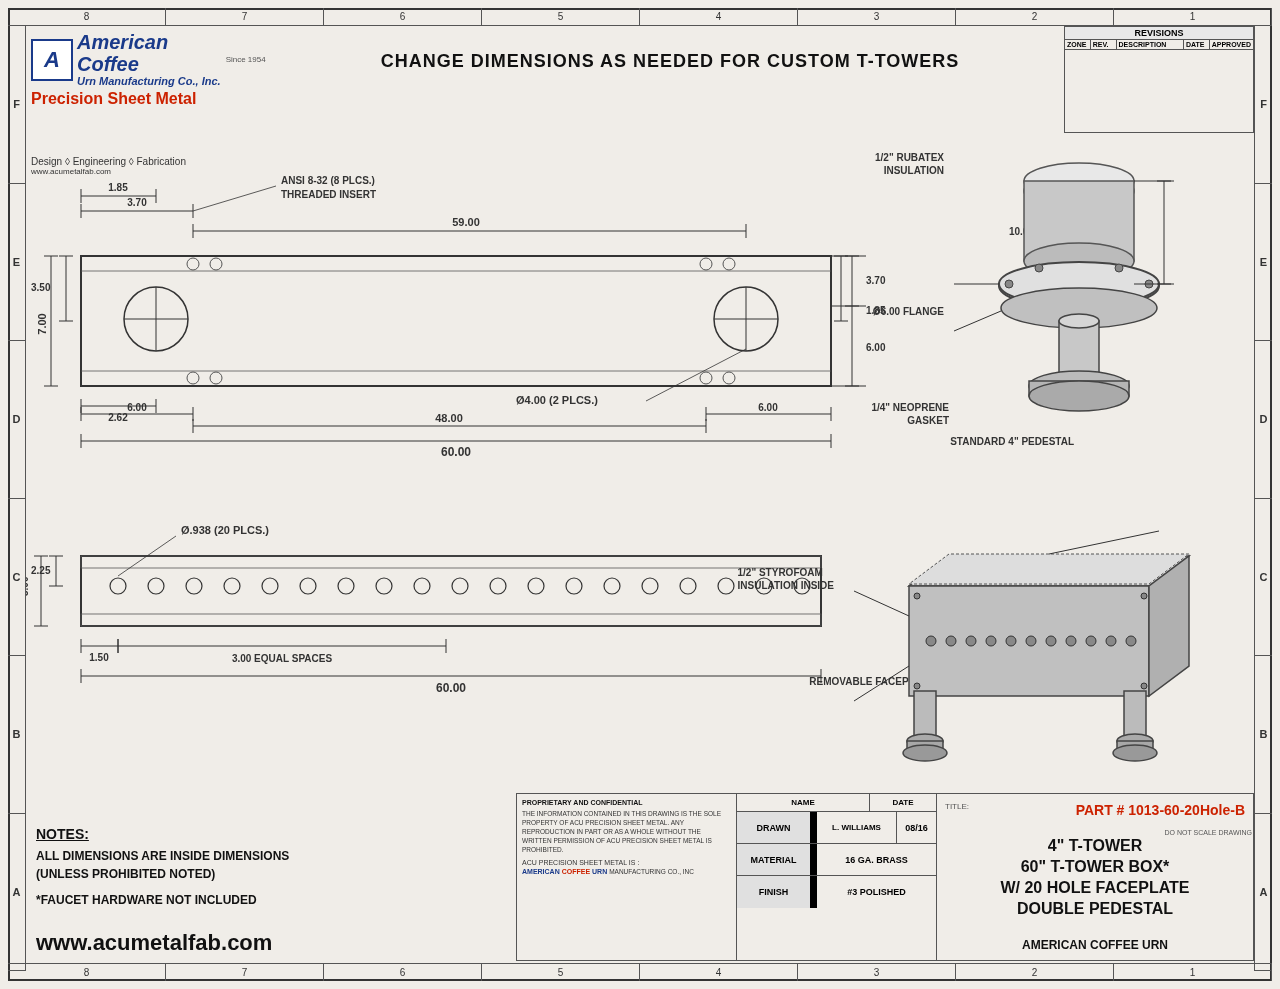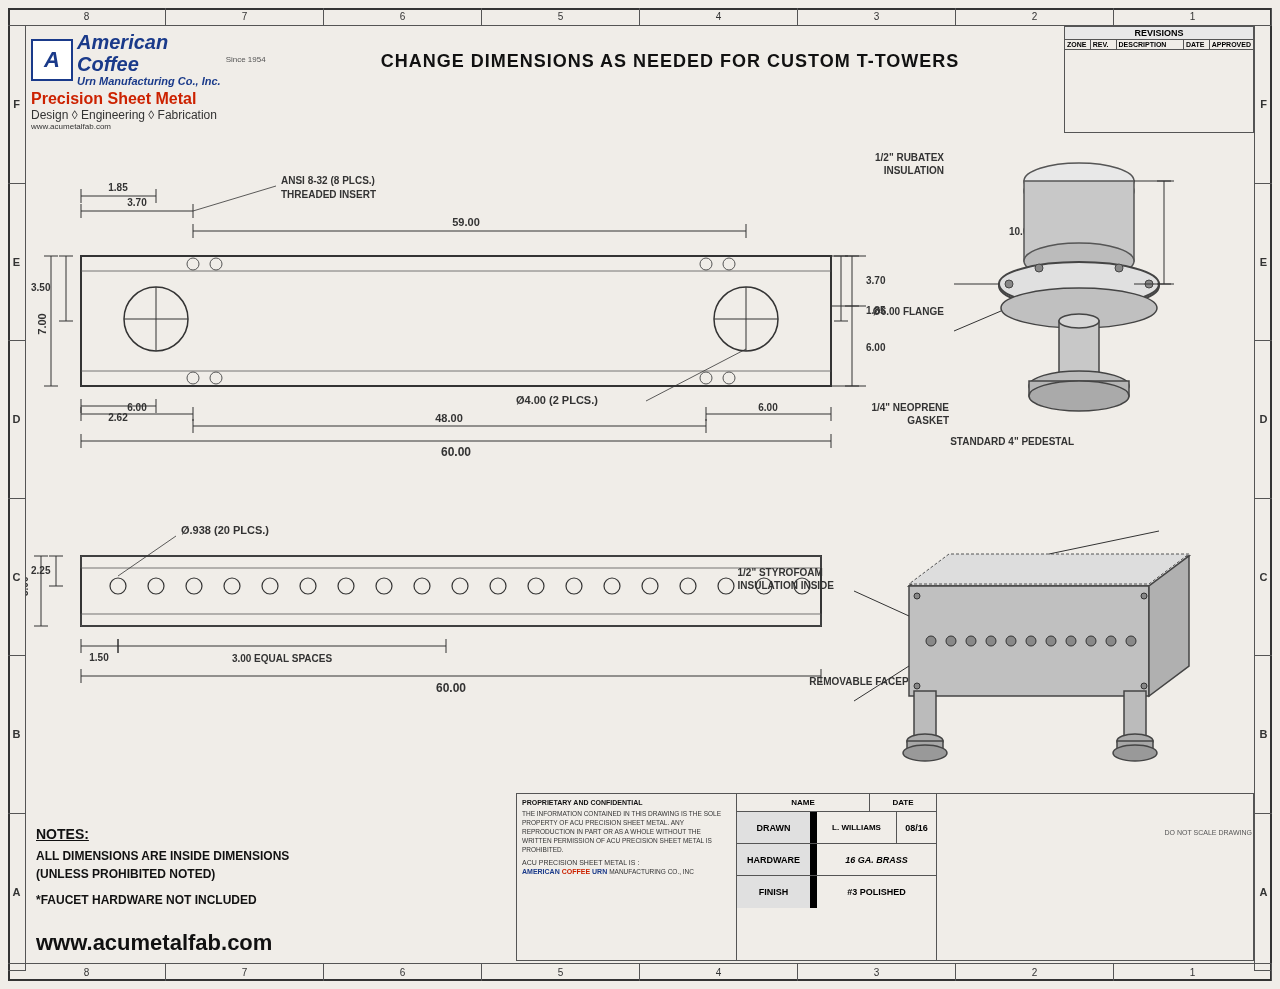--- a/index.html
+++ b/index.html
@@ -396,21 +396,21 @@
                 <span style="font-size:22px; font-weight:900; color:#1a3a8a; font-style:italic;">A</span>
               </div>
               <div>
                 <div style="font-size:20px; font-weight:900; color:#1a3a8a; font-style:italic; line-height:1.1;">American</div>
                 <div style="font-size:20px; font-weight:900; color:#1a3a8a; font-style:italic; line-height:1.1;">Coffee</div>
                 <div style="font-size:11px; font-weight:700; color:#1a3a8a; font-style:italic; line-height:1.2;">Urn Manufacturing Co., Inc.</div>
               </div>
               <div style="margin-left:5px; font-size:8px; color:#555;">Since 1954</div>
             </div>
             <div style="font-size:16px; font-weight:900; color:#cc2200; margin-top:2px;">Precision Sheet Metal</div>
-            <div style="font-size:12px; color:#333;">Design  ◊  Engineering  ◊  Fabrication</div>
+            <div style="font-size:10px; color:#333;margin-top:48px;">Design  ◊  Engineering  ◊  Fabrication</div>
             <div style="font-size:8px; color:#333;">www.acumetalfab.com</div>
           </div>
         </div>
       </div>
 
       <div class="main-title">CHANGE DIMENSIONS AS NEEDED FOR CUSTOM T-TOWERS</div>
 
       <div class="revisions-box">
         <div class="revisions-title">REVISIONS</div>
         <div class="revisions-header">
@@ -729,25 +729,38 @@
         <div class="tr-header">
           <div class="trh-name">NAME</div>
           <div class="trh-date">DATE</div>
         </div>
         <div class="title-row">
           <div class="tr-label">DRAWN</div>
           <div class="tr-name">L. WILLIAMS</div>
           <div class="tr-date">08/16</div>
         </div>
         <div class="title-row">
-          <div class="tr-label">HARDWARE</div>
-          <div style="flex:2; display:flex; align-items:center; justify-content:center; font-size:9px; font-weight:bold;font-style:italic;">16 GA. BRASS</div>
+          <div class="tr-label">MATERIAL</div>
+          <div style="flex:2; display:flex; align-items:center; justify-content:center; font-size:9px; font-weight:bold;">16 GA. BRASS</div>
         </div>
         <div class="title-row">
           <div class="tr-label">FINISH</div>
           <div style="flex:2; display:flex; align-items:center; justify-content:center; font-size:9px; font-weight:bold;">#3 POLISHED</div>
         </div>
       </div>
 
+      <div class="title-right">
+        <div style="display:flex; justify-content:space-between; align-items:flex-start;">
+          <span class="title-label">TITLE:</span>
+          <span class="part-number">PART # 1013-60-20Hole-B</span>
+        </div>
+        <div class="title-main">
+          <div>4" T-TOWER</div>
+          <div>60" T-TOWER BOX*</div>
+          <div>W/ 20 HOLE FACEPLATE</div>
+          <div>DOUBLE PEDESTAL</div>
+        </div>
+        <div class="title-company">AMERICAN COFFEE URN</div>
+      </div>
     </div>
 
   </div>
 </div>
 
 </body></html>

